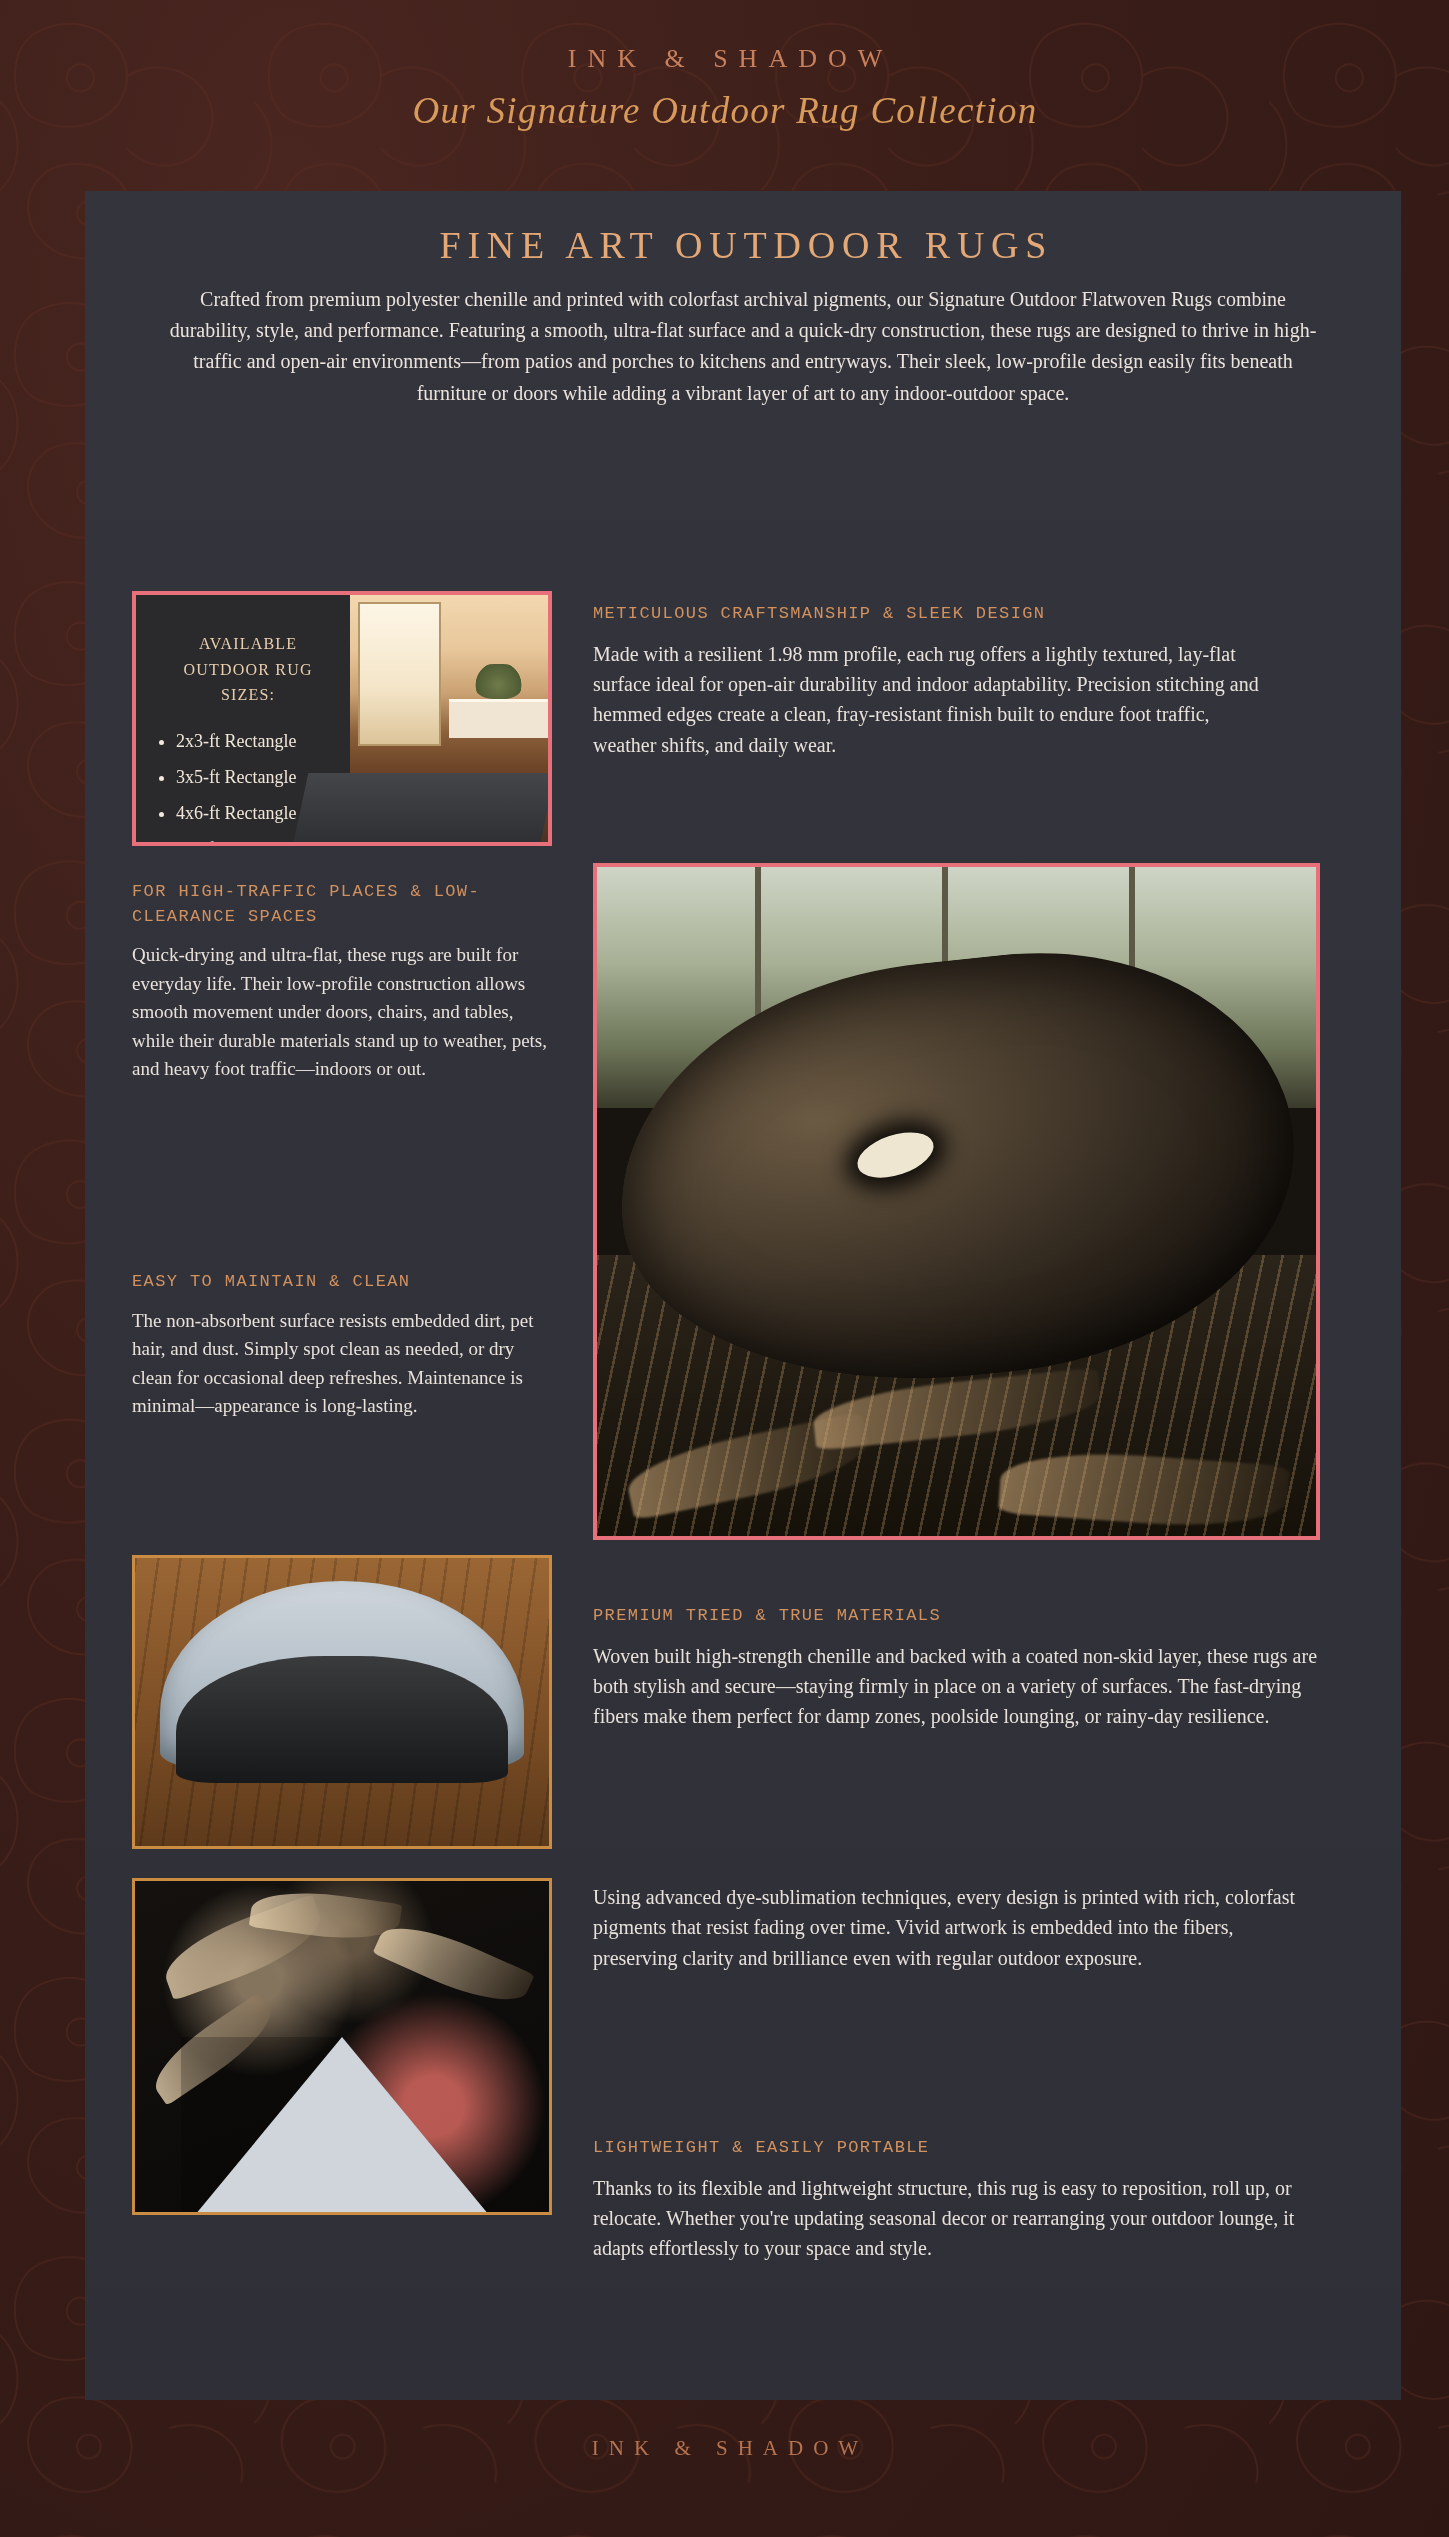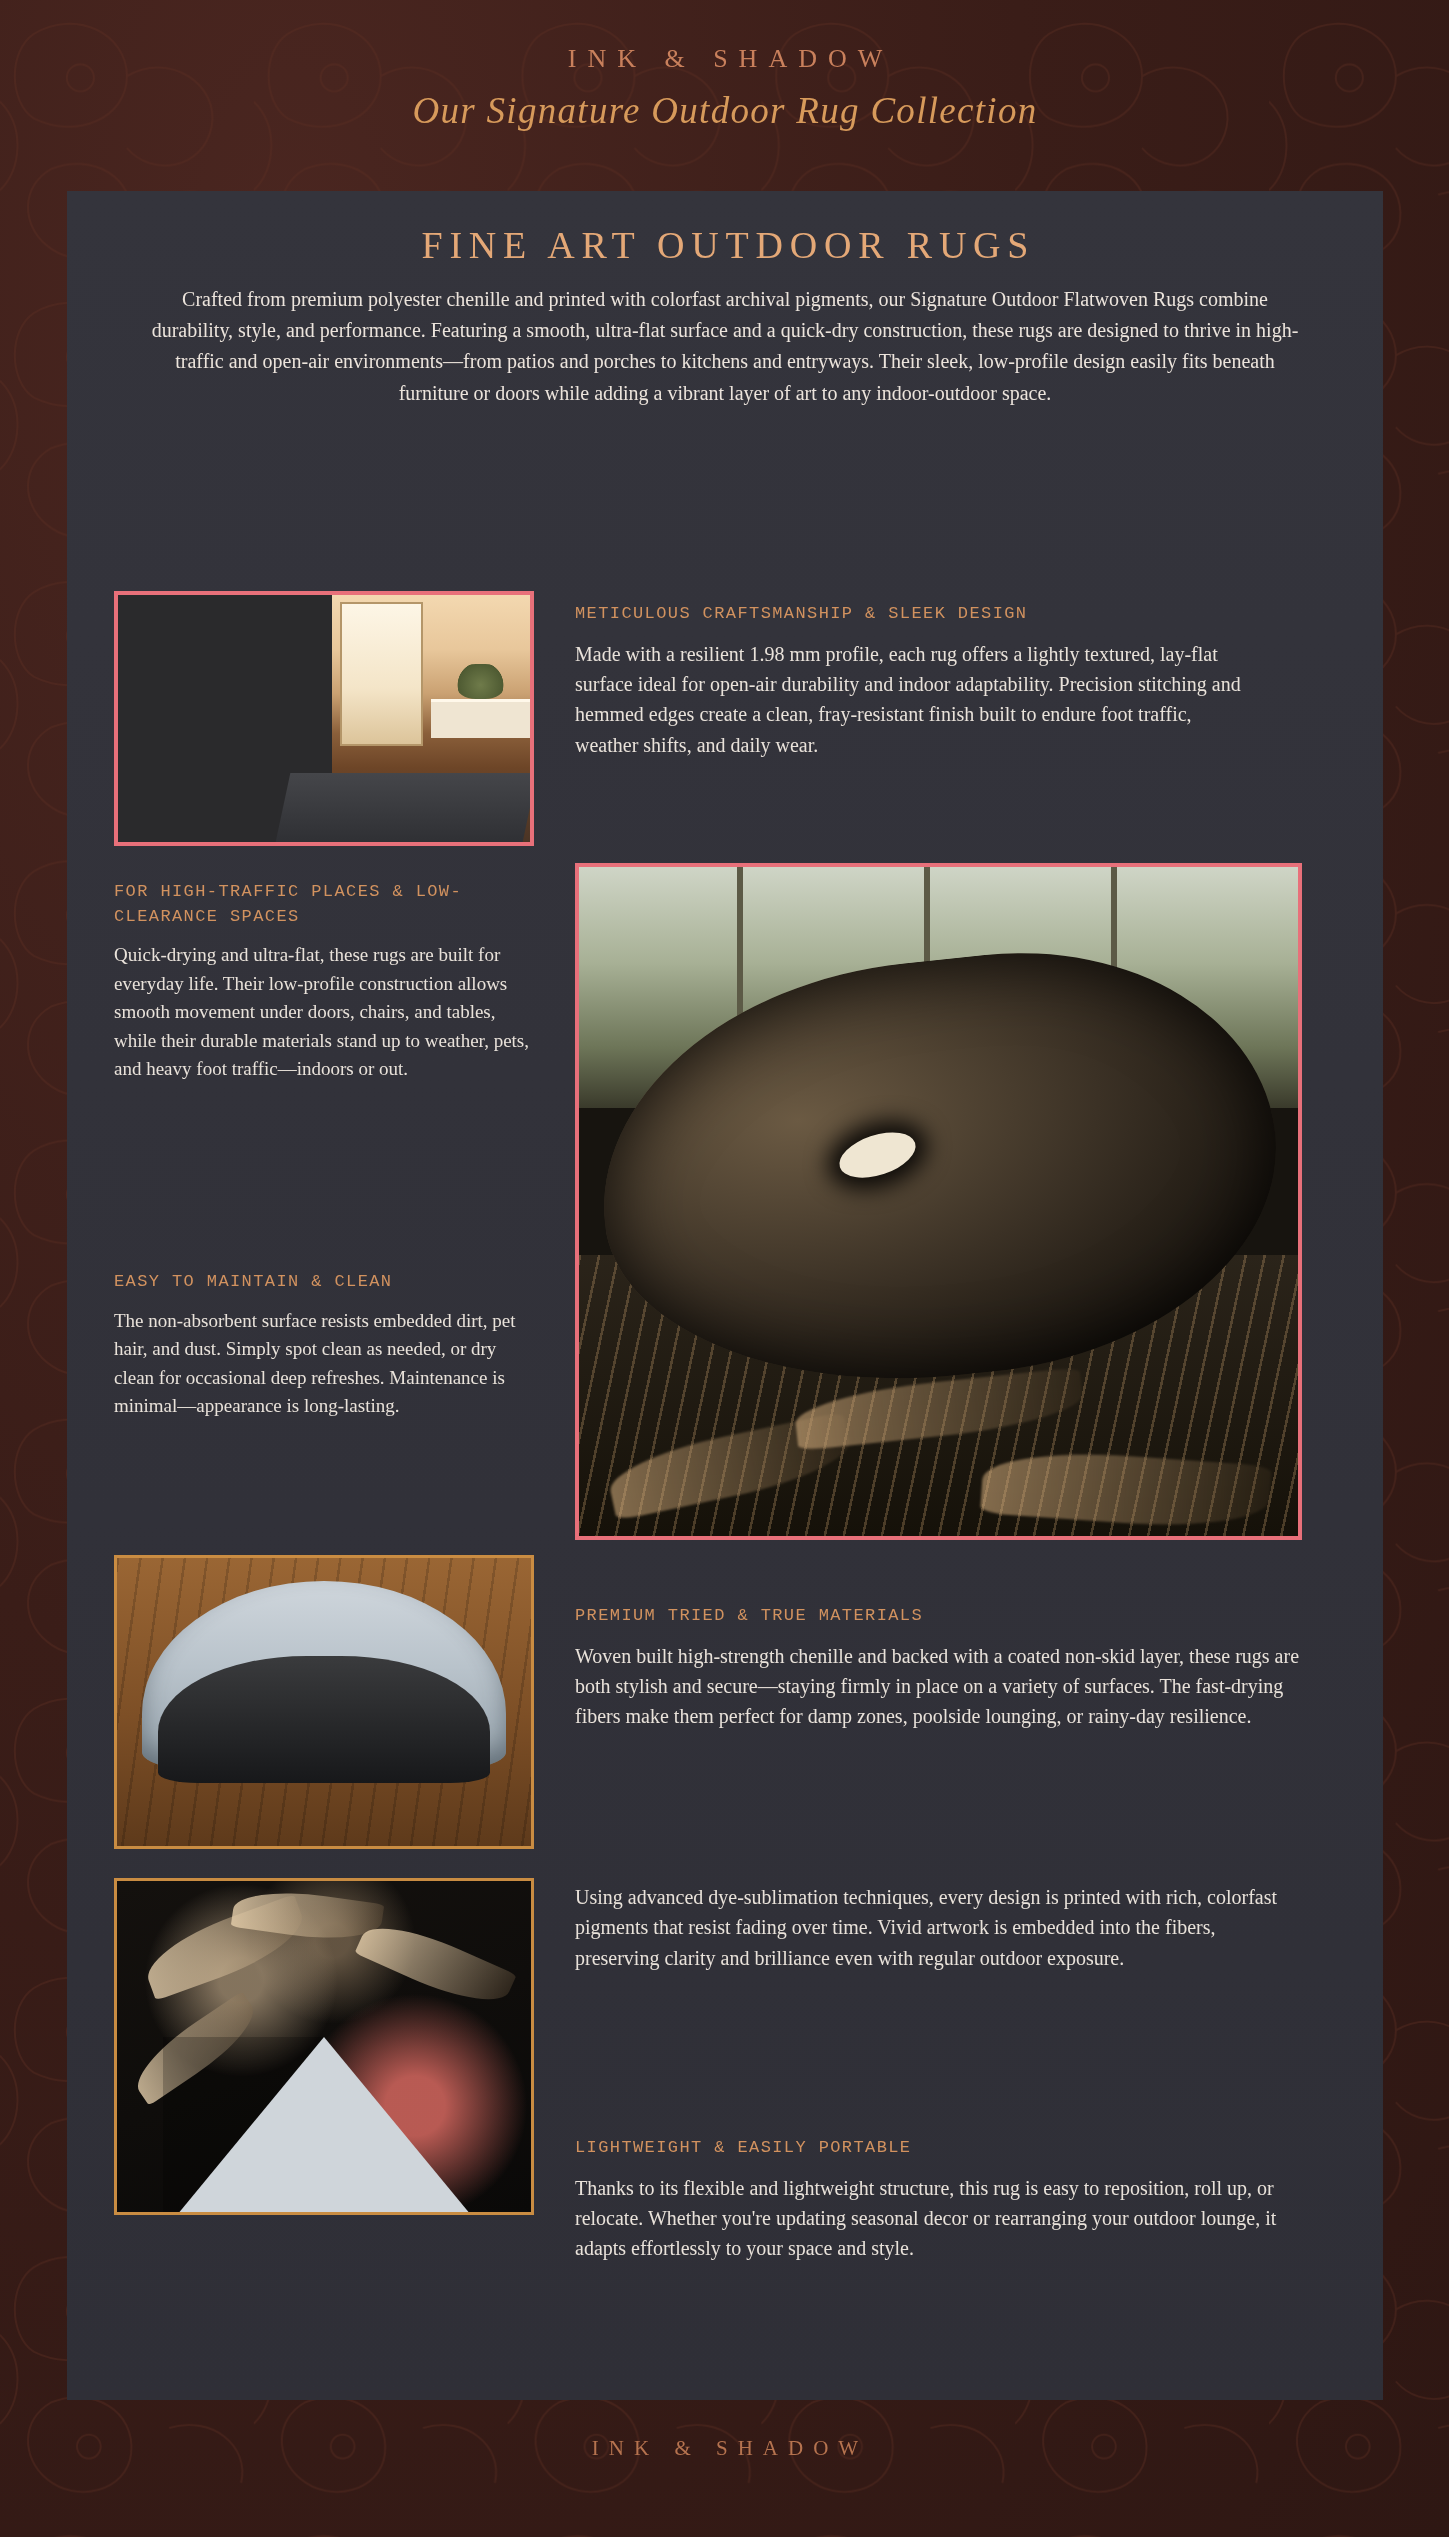--- a/index.html
+++ b/index.html
@@ -55,21 +55,21 @@
     font-style: italic;
     color: #d79a5b;
     font-size: 37px;
     letter-spacing: 1.3px;
     margin-top: 15px;
     font-weight: 400;
   }
 
   .card {
     position: absolute;
-    left: 67px;
+    left: 85px;
     top: 191px;
     width: 1316px;
     height: 2209px;
     background: #32323a;
     background: linear-gradient(180deg, #34343c 0%, #313139 60%, #2f2f37 100%);
   }
 
   .footer {
     position: absolute;
     left: 0;
@@ -331,20 +331,29 @@
 
     <div class="intro">Crafted from premium polyester chenille and printed with colorfast archival pigments, our Signature Outdoor Flatwoven Rugs combine durability, style, and performance. Featuring a smooth, ultra-flat surface and a quick-dry construction, these rugs are designed to thrive in high-traffic and open-air environments—from patios and porches to kitchens and entryways. Their sleek, low-profile design easily fits beneath furniture or doors while adding a vibrant layer of art to any indoor-outdoor space.</div>
 
     <div class="img-frame coral" style="left:47px; top:400px; width:420px; height:255px;">
       <div class="photo-entry">
         <div class="entry-door"></div>
         <div class="entry-console"></div>
         <div class="entry-plant"></div>
         <div class="entry-rug"></div>
       </div>
+      <div class="size-overlay">
+        <div class="size-title">AVAILABLE OUTDOOR RUG SIZES:</div>
+        <ul class="size-list">
+          <li>2x3-ft Rectangle</li>
+          <li>3x5-ft Rectangle</li>
+          <li>4x6-ft Rectangle</li>
+          <li>5x7 ft Rectangle</li>
+        </ul>
+      </div>
     </div>
 
     <div style="position:absolute; left:508px; top:411px; width:668px;">
       <div class="sec-head">METICULOUS CRAFTSMANSHIP &amp; SLEEK DESIGN</div>
       <div class="sec-body">Made with a resilient 1.98 mm profile, each rug offers a lightly textured, lay-flat surface ideal for open-air durability and indoor adaptability. Precision stitching and hemmed edges create a clean, fray-resistant finish built to endure foot traffic, weather shifts, and daily wear.</div>
     </div>
 
     <div class="img-frame coral" style="left:508px; top:672px; width:727px; height:677px;">
       <div class="photo-roll">
         <div class="roll-window"></div>

